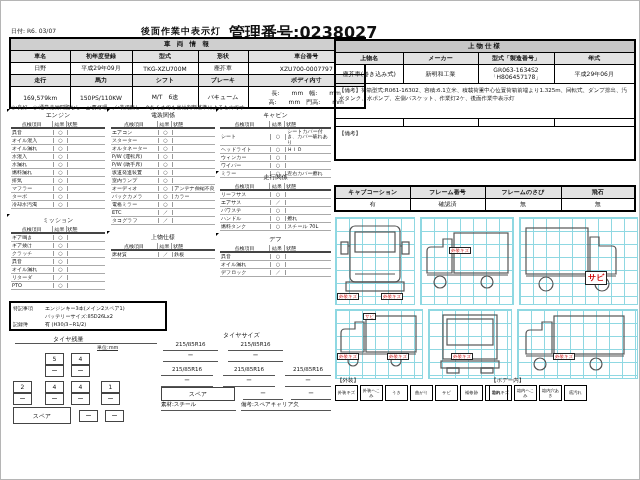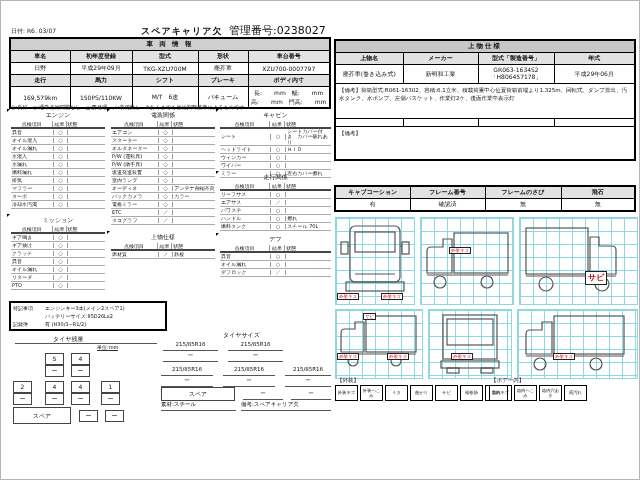--- a/index.html
+++ b/index.html
@@ -2,23 +2,23 @@
 <html><head>
 <meta charset="utf-8">
 <style>
   html,body{margin:0;padding:0;background:#e8e8e8;}
   #page{position:relative;width:640px;height:480px;background:#fff;border:1px solid #b5b5b5;box-sizing:border-box;
         font-family:"DejaVu Sans","Liberation Sans",sans-serif;color:#111;overflow:hidden;}
   .abs{position:absolute;}
   
   .hdr-date{left:10px;top:26px;font-size:6px;color:#222;}
   .hdr-title{left:140px;top:24px;font-size:9px;font-weight:bold;letter-spacing:1px;}
-  .hdr-num{left:228px;top:22px;font-size:11px;font-weight:normal;}
-  
-  table.info{position:absolute;left:8px;top:36px;width:322px;border-collapse:collapse;table-layout:fixed;}
+  .hdr-num{left:228px;top:22px;font-size:16px;font-weight:bold;}
+  
+  table.info{position:absolute;left:8px;top:36px;width:357px;border-collapse:collapse;table-layout:fixed;}
   table.info td{border:1px solid #000;font-size:6px;text-align:center;padding:1px 1px;overflow:hidden;}
   table.info .band{background:#cfcfcf;font-weight:bold;font-size:6.5px;letter-spacing:2px;}
   table.info .gh{background:#e2e2e2;font-weight:bold;}
   table.info{border:2px solid #000;}
   .dims{font-size:5px;text-align:left;line-height:1.5;padding-left:2px;}
   
   .legend{left:10px;top:103px;font-size:5.2px;color:#222;width:320px;}
   
   .check{position:absolute;font-size:5px;}
   .sec-title{text-align:center;font-size:6px;margin-bottom:1px;}
@@ -58,21 +58,21 @@
   .dmg-head{font-size:5.5px;margin:0 0 1px 2px;}
   .dmg-boxes{display:flex;gap:2px;}
   .dmg-box{width:19px;height:14px;border:1px solid #000;font-size:4.3px;line-height:1.2;text-align:center;display:flex;align-items:center;justify-content:center;word-break:break-all;padding:0 1px;}
 </style>
 </head>
 <body>
 
 <div id="page">
 
   <div class="abs hdr-date">日付: R6. 03/07</div>
-  <div class="abs hdr-title">スペアキャリア欠</div>
+  <div class="abs hdr-title">後面作業中表示灯</div>
   <div class="abs hdr-num">管理番号:0238027</div>
 
   <table class="info">
     <colgroup>
         <col style="width:60px">
         <col style="width:62px">
         <col style="width:66px">
         <col style="width:50px">
         <col>
       </colgroup>

